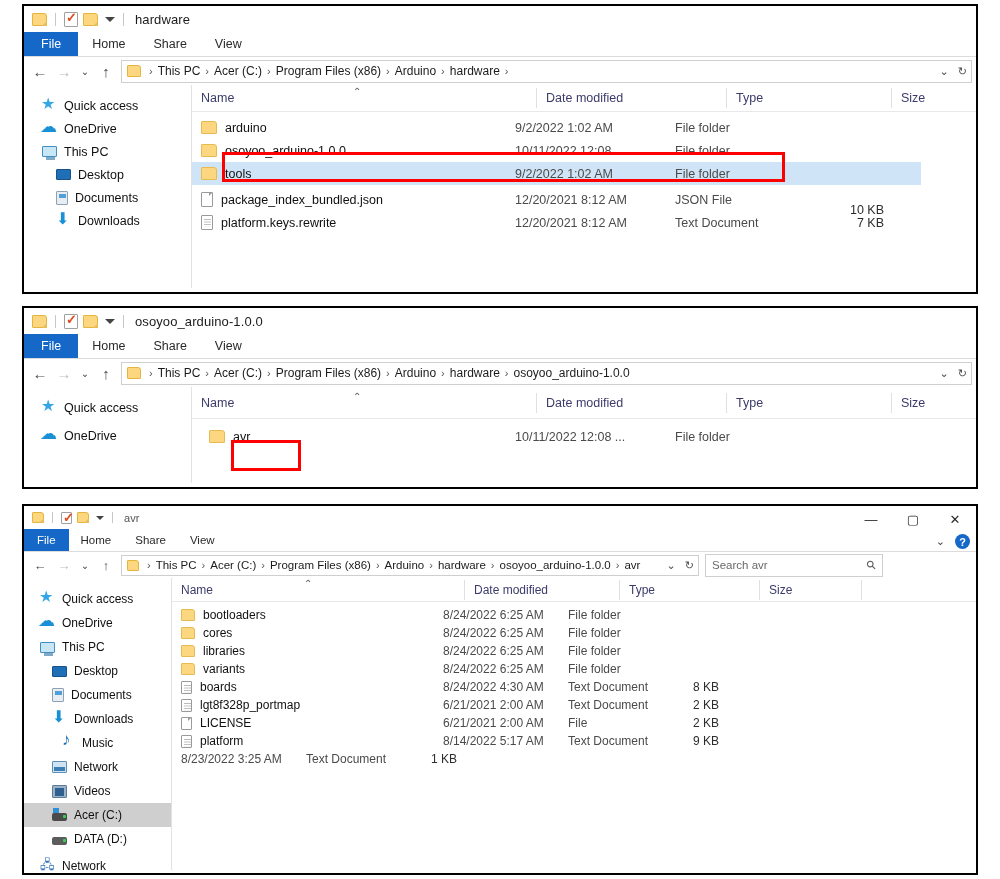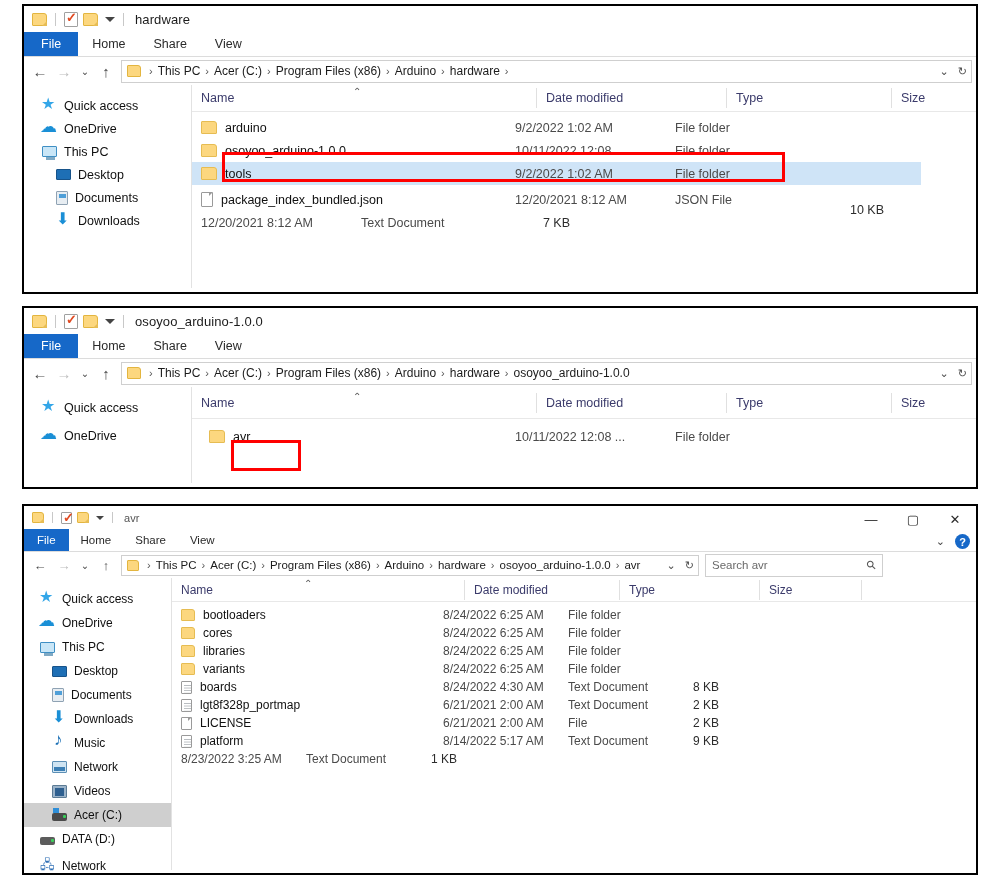--- a/index.html
+++ b/index.html
@@ -343,20 +343,26 @@
                 <span class="fname">
                   <span class="f-doc corner"></span>
                   <span>package_index_bundled.json</span>
                 </span>
               </div>
             <div class="cell date" style="width:160px;">12/20/2021 8:12 AM</div>
             <div class="cell type" style="width:135px;">JSON File</div>
             <div class="cell size" style="width:105px;margin-top:20px;">10 KB</div>
           </div>
           <div class="row">
+            <div class="cell" style="width:314px;">
+                <span class="fname">
+                  <span class="f-doc lined"></span>
+                  <span>platform.keys.rewrite</span>
+                </span>
+              </div>
             <div class="cell date" style="width:160px;">12/20/2021 8:12 AM</div>
             <div class="cell type" style="width:135px;">Text Document</div>
             <div class="cell size" style="width:105px;">7 KB</div>
           </div>
         </div>
       </div>
     </div>
   </div>
 
   <div class="redbox" style="left:222px; top:152px; width:563px; height:30px;"></div>
@@ -529,37 +535,37 @@
           <span>Desktop</span>
         </div>
         <div class="navitem indent" style="height:24px;padding-left:28px;font-size:12px;">
           <span class="si si-docs"></span>
           <span>Documents</span>
         </div>
         <div class="navitem indent" style="height:24px;padding-left:28px;font-size:12px;">
           <span class="si si-dl"></span>
           <span>Downloads</span>
         </div>
-        <div class="navitem indent" style="height:24px;padding-left:28px;font-size:12px;">
+        <div class="navitem indent" style="height:24px;padding-left:36px;font-size:12px;">
           <span class="si si-music"></span>
           <span>Music</span>
         </div>
         <div class="navitem indent" style="height:24px;padding-left:28px;font-size:12px;">
           <span class="si si-pic"></span>
           <span>Network</span>
         </div>
         <div class="navitem indent" style="height:24px;padding-left:28px;font-size:12px;">
           <span class="si si-vid"></span>
           <span>Videos</span>
         </div>
         <div class="navitem indent sel" style="height:24px;padding-left:28px;font-size:12px;">
           <span class="si si-drive sysc"></span>
           <span>Acer (C:)</span>
         </div>
-        <div class="navitem indent" style="height:24px;padding-left:16px;font-size:12px;text-align:center;">
+        <div class="navitem indent" style="height:24px;padding-left:28px;font-size:12px;text-align:center;">
           <span class="si si-drive"></span>
           <span>DATA (D:)</span>
         </div>
         <div class="navitem" style="height:24px;padding-left:16px;font-size:12px;margin-top:3px;">
           <span class="si si-net"></span>
           <span>Network</span>
         </div>
       </div>
 
       <div class="content">

